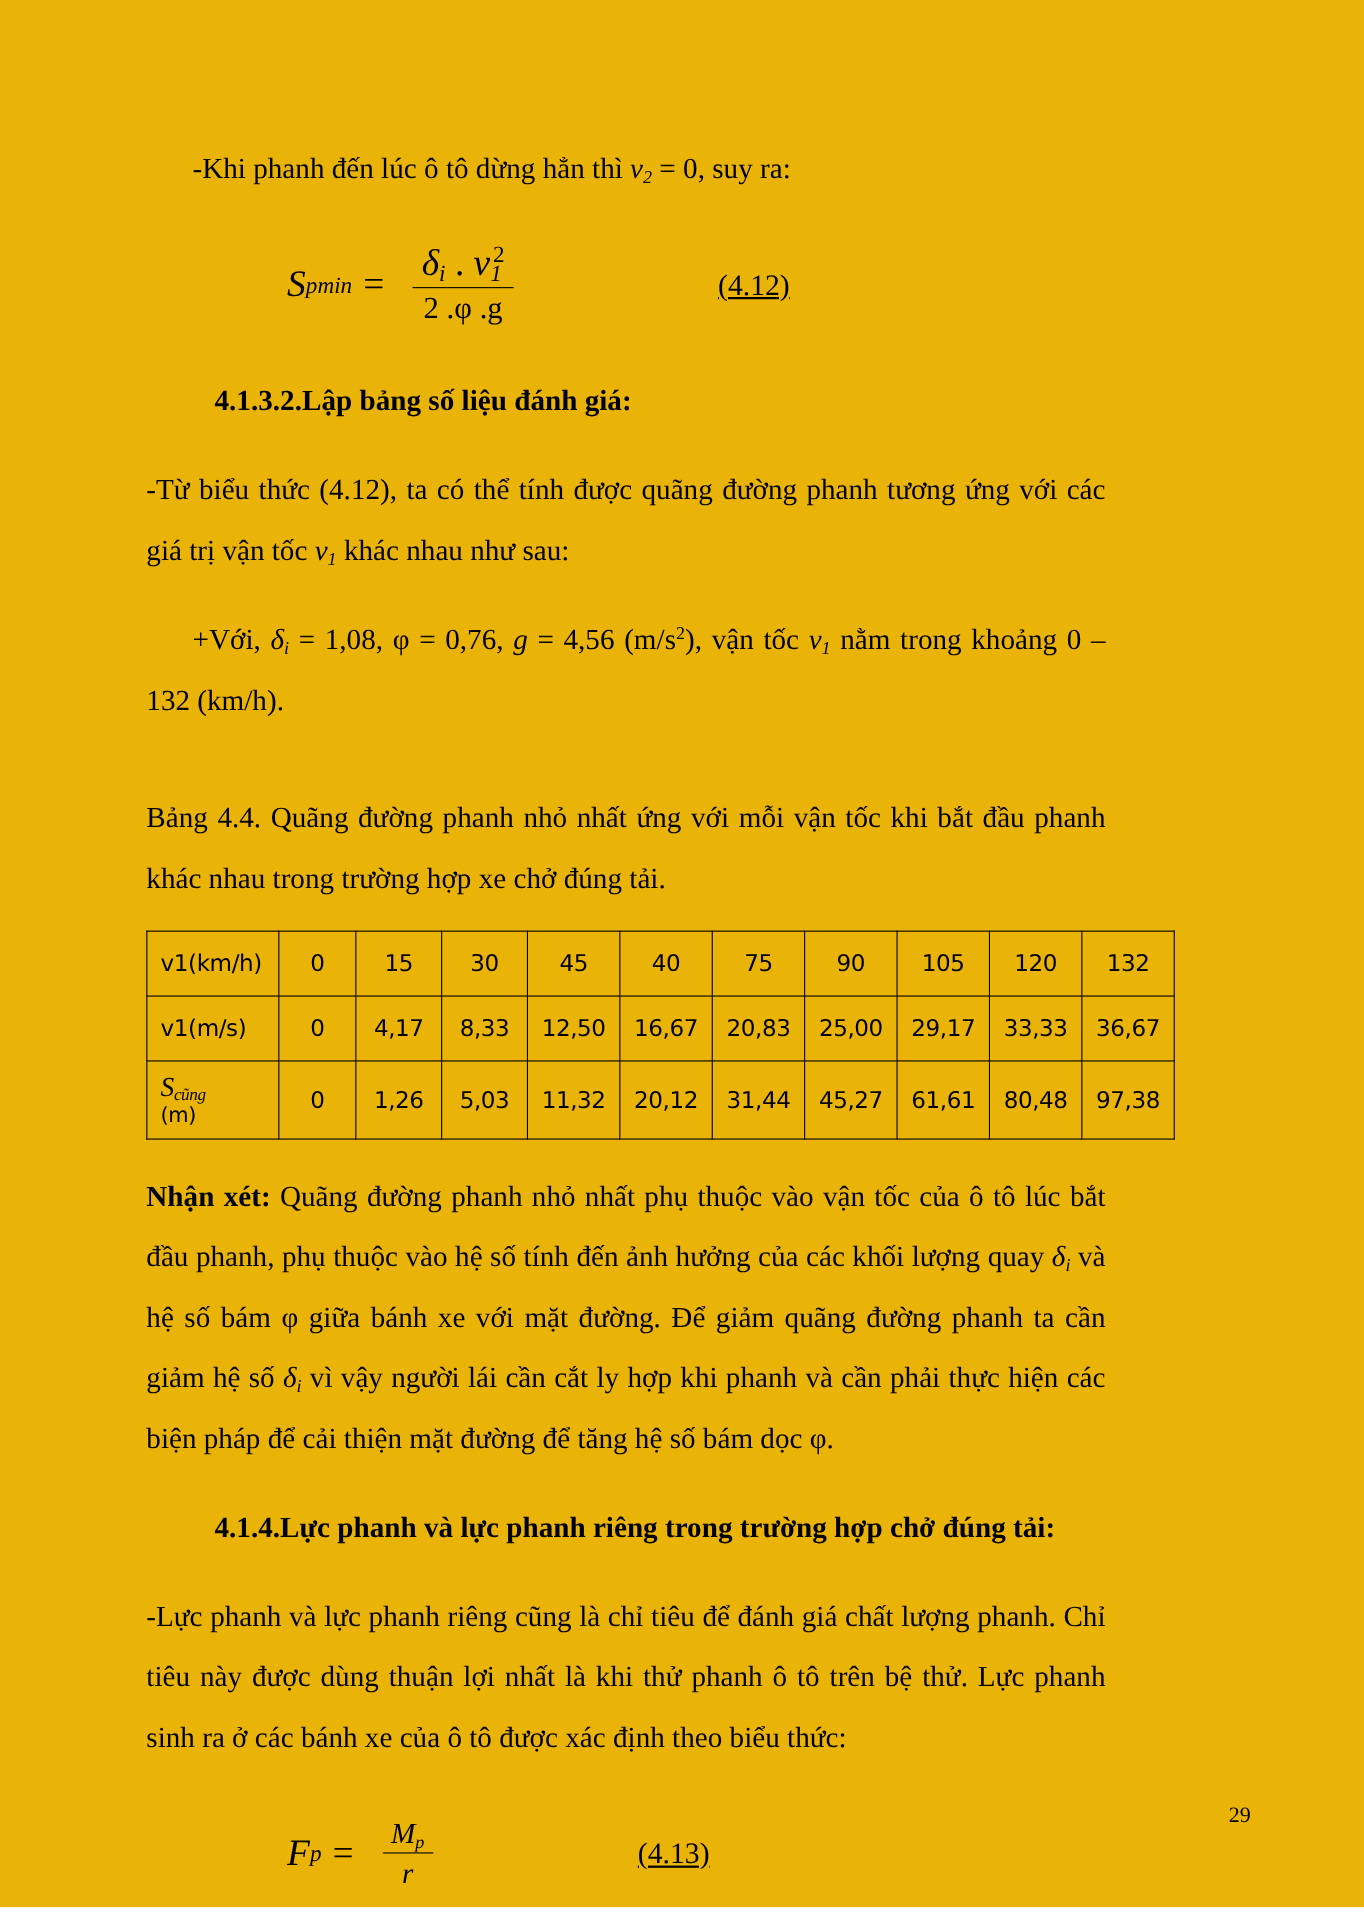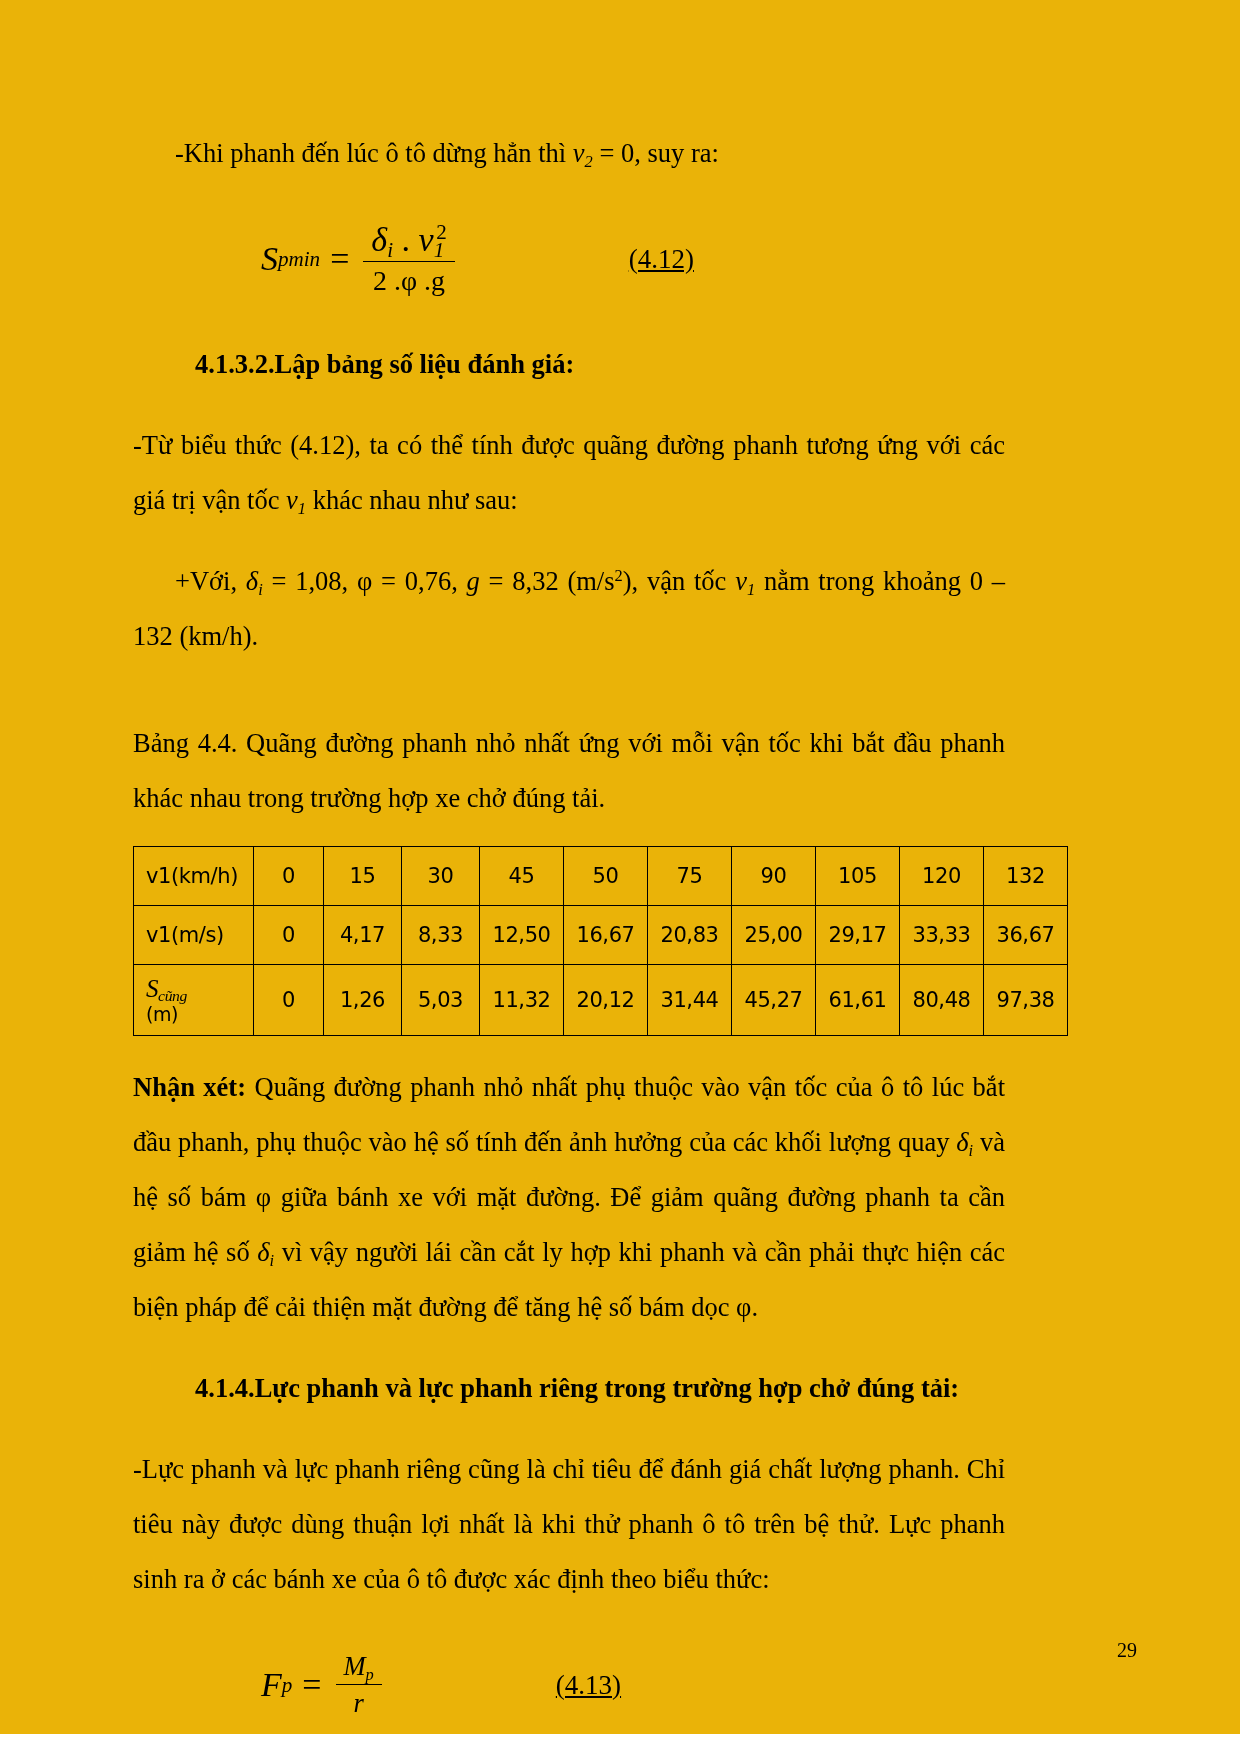--- a/index.html
+++ b/index.html
@@ -73,21 +73,21 @@
     font-size: 0.62em;
     font-style: normal;
     vertical-align: 0.55em;
     line-height: 0;
   }
   .frac {
     display: inline-flex;
     flex-direction: column;
     align-items: center;
     vertical-align: middle;
-    margin: 0 4px;
+    margin: 0 16px;
   }
   .frac .num {
     padding: 0 8px 2px 8px;
     border-bottom: 1.6px solid #000;
     white-space: nowrap;
   }
   .frac .den {
     padding: 3px 8px 0 8px;
     white-space: nowrap;
   }
@@ -179,21 +179,21 @@
     <div class="spacer-md"></div>
 
     <p class="heading">4.1.3.2.Lập bảng số liệu đánh giá:</p>
 
     <div class="spacer-sm"></div>
 
     <p><span>-Từ biểu thức (4.12), ta có thể tính được quãng đường phanh tương ứng với các giá trị vận tốc  </span><span class="var">v</span><sub class="msub">1</sub><span> khác nhau như sau:</span></p>
 
     <div class="spacer-sm"></div>
 
-    <p class="indent"><span>+Với, </span><span class="var">δ</span><sub class="msub">i</sub><span> = 1,08, φ = 0,76, </span><span class="var">g</span><span> = 8,32 (m/s</span><sup class="msup">2</sup><span>), vận tốc </span><span class="var">v</span><sub class="msub">1</sub><span> nằm trong khoảng 0 – 132 (km/h).</span></p>
+    <p class="indent"><span>+Với, </span><span class="var">δ</span><sub class="msub">i</sub><span> = 1,08, φ = 0,76, </span><span class="var">g</span><span> = 4,56 (m/s</span><sup class="msup">2</sup><span>), vận tốc </span><span class="var">v</span><sub class="msub">1</sub><span> nằm trong khoảng 0 – 132 (km/h).</span></p>
 
     <div class="spacer-sm"></div>
 
 
     <div class="spacer-sm"></div>
 
     <p>Bảng 4.4. Quãng đường phanh nhỏ nhất ứng với mỗi vận tốc khi bắt đầu phanh khác nhau trong trường hợp xe chở đúng tải.</p>
 
     <div style="height:20px"></div>
 
@@ -211,21 +211,21 @@
         <col style="width:84px">
         <col style="width:84px">
       </colgroup>
       <tbody>
         <tr>
           <td class="rowlabel">v1(km/h)</td>
           <td>0</td>
           <td>15</td>
           <td>30</td>
           <td>45</td>
-          <td>50</td>
+          <td>40</td>
           <td>75</td>
           <td>90</td>
           <td>105</td>
           <td>120</td>
           <td>132</td>
         </tr>
         <tr>
           <td class="rowlabel">v1(m/s)</td>
           <td>0</td>
           <td>4,17</td>

